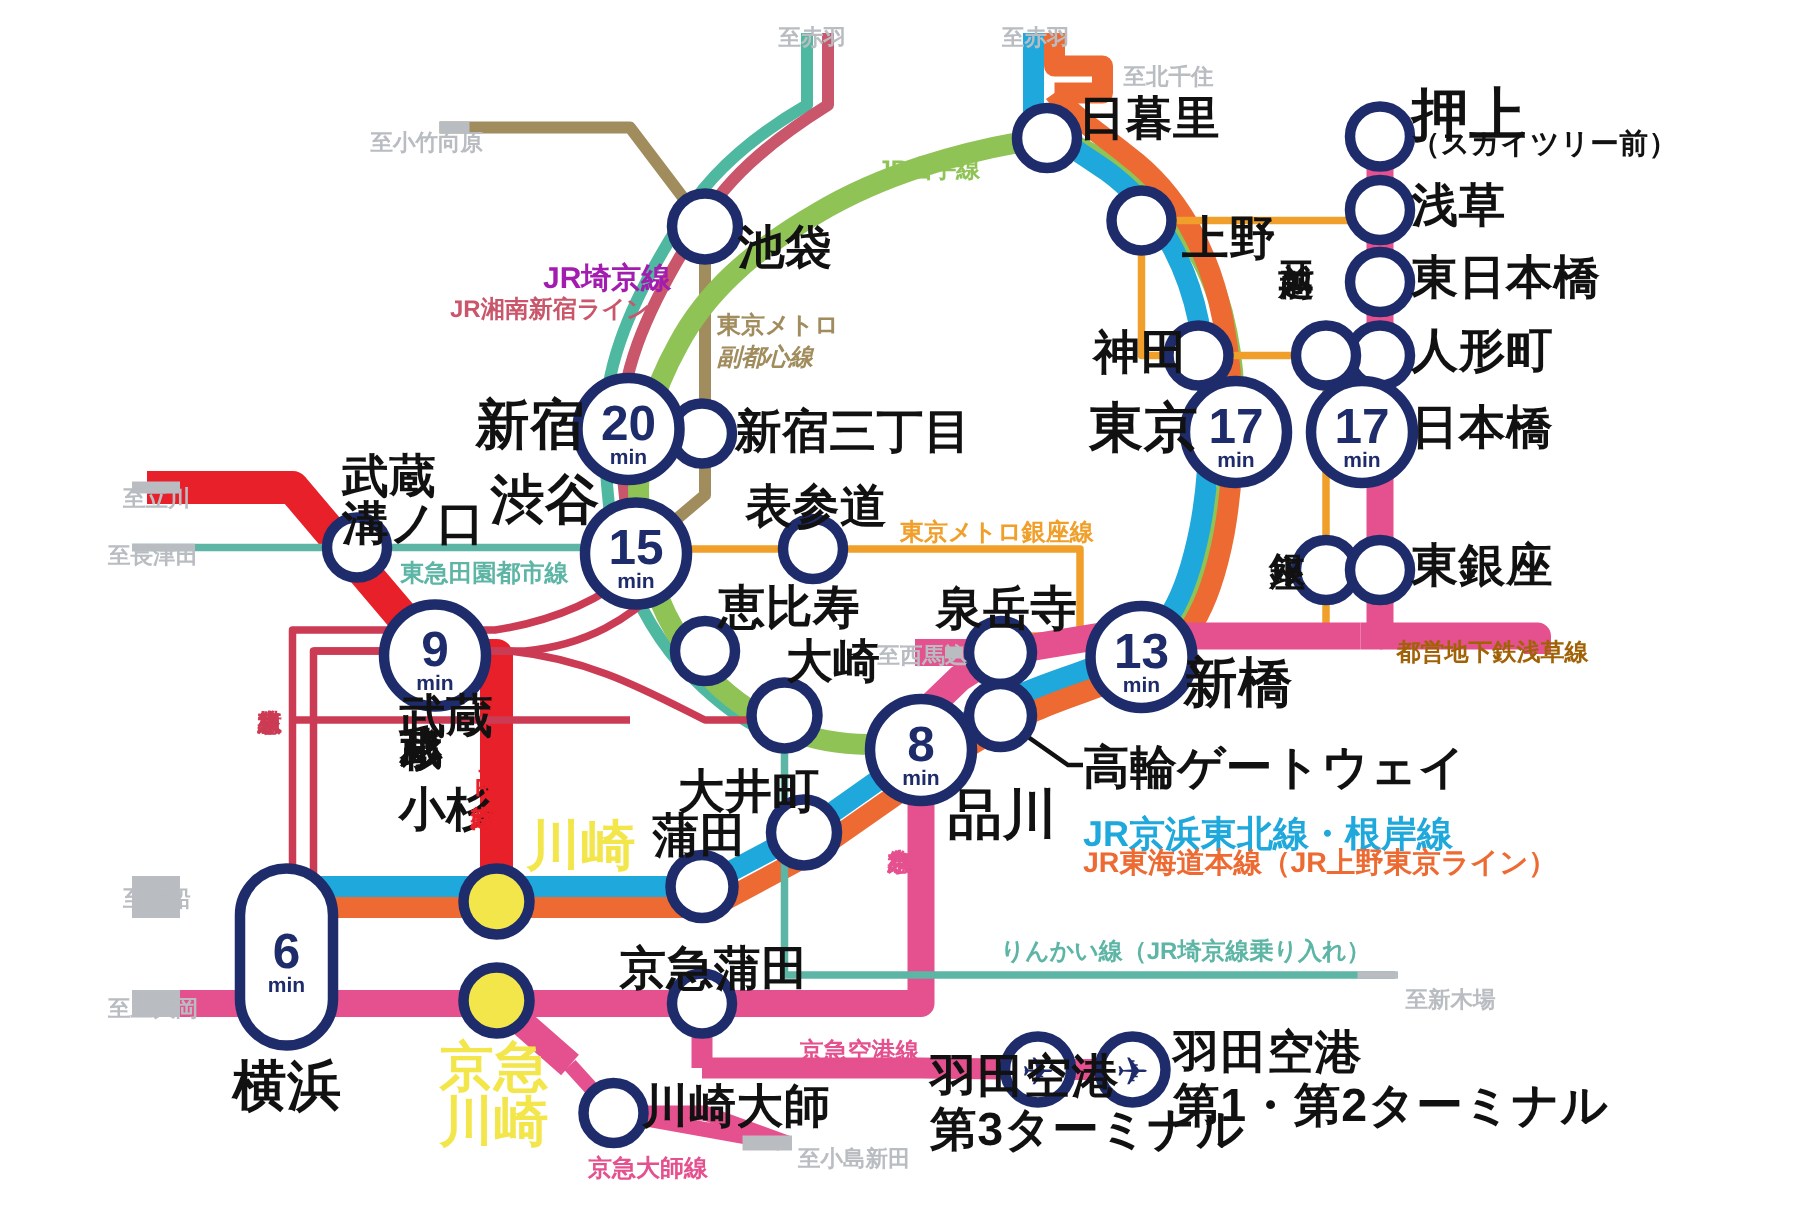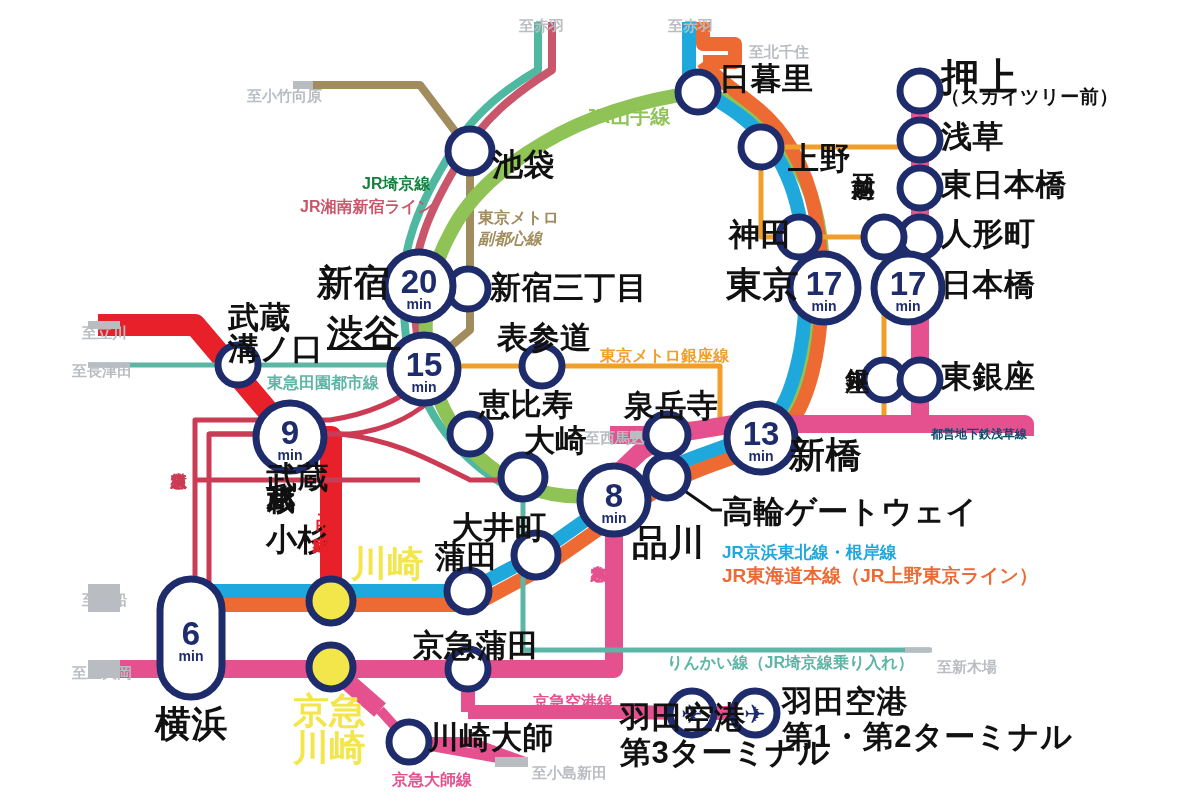--- a/index.html
+++ b/index.html
@@ -227,21 +227,21 @@
       <div class="lbl stn-name" style="left: 941px; top: 121px; font-size: 31px;">浅草</div>
       <div class="lbl stn-name" style="left: 941px; top: 169px; font-size: 31px;">東日本橋</div>
       <div class="lbl stn-name" style="left: 941px; top: 218px; font-size: 31px;">人形町</div>
       <div class="lbl stn-name" style="left: 729px; top: 219px; font-size: 31px;">神田</div>
       <div class="lbl stn-name" style="left: 941px; top: 269px; font-size: 31px;">日本橋</div>
       <div class="lbl stn-name" style="left: 726px; top: 266px; font-size: 36px;">東京</div>
       <div class="lbl stn-name" style="left: 941px; top: 361px; font-size: 31px;">東銀座</div>
       <div class="lbl stn-name" style="left: 492px; top: 149px; font-size: 31px;">池袋</div>
       <div class="lbl stn-name" style="left: 490px; top: 272px; font-size: 31px;">新宿三丁目</div>
       <div class="lbl stn-name" style="left: 317px; top: 264px; font-size: 36px;">新宿</div>
-      <div class="lbl stn-name" style="left: 327px; top: 314px; font-size: 36px; text-decoration: underline;">渋谷</div>
+      <div class="lbl stn-name" style="left: 327px; top: 314px; font-size: 36px;">渋谷</div>
       <div class="lbl stn-name" style="left: 497px; top: 322px; font-size: 31px;">表参道</div>
       <div class="lbl stn-name" style="left: 479px; top: 389px; font-size: 31px;">恵比寿</div>
       <div class="lbl stn-name" style="left: 524px; top: 425px; font-size: 31px;">大崎</div>
       <div class="lbl stn-name" style="left: 452px; top: 512px; font-size: 31px;">大井町</div>
       <div class="lbl stn-name" style="left: 435px; top: 541px; font-size: 31px;">蒲田</div>
       <div class="lbl stn-name" style="left: 413px; top: 630px; font-size: 31px;">京急蒲田</div>
       <div class="lbl stn-name" style="left: 624px; top: 390px; font-size: 31px;">泉岳寺</div>
       <div class="lbl stn-name" style="left: 722px; top: 496px; font-size: 31px;">高輪ゲートウェイ</div>
       <div class="lbl stn-name" style="left: 632px; top: 524px; font-size: 36px;">品川</div>
       <div class="lbl stn-name" style="left: 789px; top: 436px; font-size: 36px;">新橋</div>
@@ -254,32 +254,32 @@
       <div class="lbl stn-name" style="left: 620px; top: 702px; font-size: 31px;">羽田空港</div>
       <div class="lbl stn-name" style="left: 620px; top: 737px; font-size: 31px;">第3ターミナル</div>
       <div class="lbl stn-name" style="left: 782px; top: 686px; font-size: 31px;">羽田空港</div>
       <div class="lbl stn-name" style="left: 782px; top: 721px; font-size: 31px;">第1・第2ターミナル</div>
       <div class="lbl stn-name vert" style="left: 851px; top: 155px; font-size: 24px;">三越前</div>
       <div class="lbl stn-name vert" style="left: 845px; top: 349px; font-size: 24px;">銀座</div>
       <div class="lbl stn-name vert" style="left: 266px; top: 462px; font-size: 28px;">武蔵小杉</div>
       <div class="lbl stn-name yellow" style="left: 351px; top: 545px; font-size: 36px; color: rgb(242, 230, 75);">川崎</div>
       <div class="lbl stn-name yellow" style="left: 293px; top: 692px; font-size: 36px; color: rgb(242, 230, 75);">京急</div>
       <div class="lbl stn-name yellow" style="left: 293px; top: 729px; font-size: 36px; color: rgb(242, 230, 75);">川崎</div>
-      <div class="lbl linelbl" style="left: 585px; top: 106px; color: rgb(143, 195, 85); font-size: 20px;">JR山手線</div>
-      <div class="lbl linelbl" style="left: 362px; top: 176px; color: #15803d; font-size: 16px;">JR埼京線</div>
+      <div class="lbl linelbl" style="left: 585px; top: 106px; color: rgb(143, 195, 85); font-size: 16px;">JR山手線</div>
+      <div class="lbl linelbl" style="left: 362px; top: 176px; color: #a21caf; font-size: 20px;">JR埼京線</div>
       <div class="lbl linelbl" style="left: 300px; top: 199px; color: rgb(201, 86, 107); font-size: 16px;">JR湘南新宿ライン</div>
       <div class="lbl linelbl" style="left: 478px; top: 210px; color: rgb(160, 140, 92); font-size: 16px;">東京メトロ</div>
       <div class="lbl linelbl" style="left: 478px; top: 231px; color: rgb(160, 140, 92); font-size: 16px; font-style: italic;">副都心線</div>
       <div class="lbl linelbl" style="left: 267px; top: 375px; color: rgb(92, 181, 165); font-size: 16px;">東急田園都市線</div>
       <div class="lbl linelbl" style="left: 600px; top: 348px; color: rgb(240, 160, 42); font-size: 16px;">東京メトロ銀座線</div>
-      <div class="lbl linelbl" style="left: 931px; top: 428px; color: #0c4a6e; font-size: 12px;">都営地下鉄浅草線</div>
-      <div class="lbl linelbl" style="left: 667px; top: 627px; color: rgb(92, 181, 165); font-size: 16px; margin-top: 28px;">りんかい線（JR埼京線乗り入れ）</div>
+      <div class="lbl linelbl" style="left: 931px; top: 428px; color: #a16207; font-size: 16px;">都営地下鉄浅草線</div>
+      <div class="lbl linelbl" style="left: 667px; top: 627px; color: rgb(92, 181, 165); font-size: 16px;">りんかい線（JR埼京線乗り入れ）</div>
       <div class="lbl linelbl" style="left: 533px; top: 694px; color: rgb(229, 80, 142); font-size: 16px;">京急空港線</div>
       <div class="lbl linelbl" style="left: 392px; top: 772px; color: rgb(229, 80, 142); font-size: 16px;">京急大師線</div>
-      <div class="lbl linelbl" style="left: 722px; top: 544px; color: rgb(31, 168, 220); font-size: 17px;">JR京浜東北線・根岸線</div>
+      <div class="lbl linelbl" style="left: 722px; top: 544px; color: rgb(31, 168, 220); font-size: 24px;">JR京浜東北線・根岸線</div>
       <div class="lbl linelbl" style="left: 722px; top: 566px; color: rgb(237, 106, 50); font-size: 19px;">JR東海道本線（JR上野東京ライン）</div>
       <div class="lbl linelbl v" style="left: 170px; top: 460px; color: rgb(204, 59, 84); font-size: 16px;">東急東横線</div>
       <div class="lbl linelbl v" style="left: 312px; top: 492px; color: rgb(232, 32, 42); font-size: 16px;">ＪＲ南武線</div>
       <div class="lbl linelbl v" style="left: 590px; top: 553px; color: rgb(229, 80, 142); font-size: 16px;">京急本線</div>
       <div class="lbl towards" style="left: 519px; top: 18px;">至赤羽</div>
       <div class="lbl towards" style="left: 668px; top: 18px;">至赤羽</div>
       <div class="lbl towards" style="left: 749px; top: 44px;">至北千住</div>
       <div class="lbl towards" style="left: 247px; top: 88px;">至小竹向原</div>
       <div class="lbl towards" style="left: 82px; top: 325px;">至立川</div>
       <div class="lbl towards" style="left: 72px; top: 363px;">至長津田</div>

